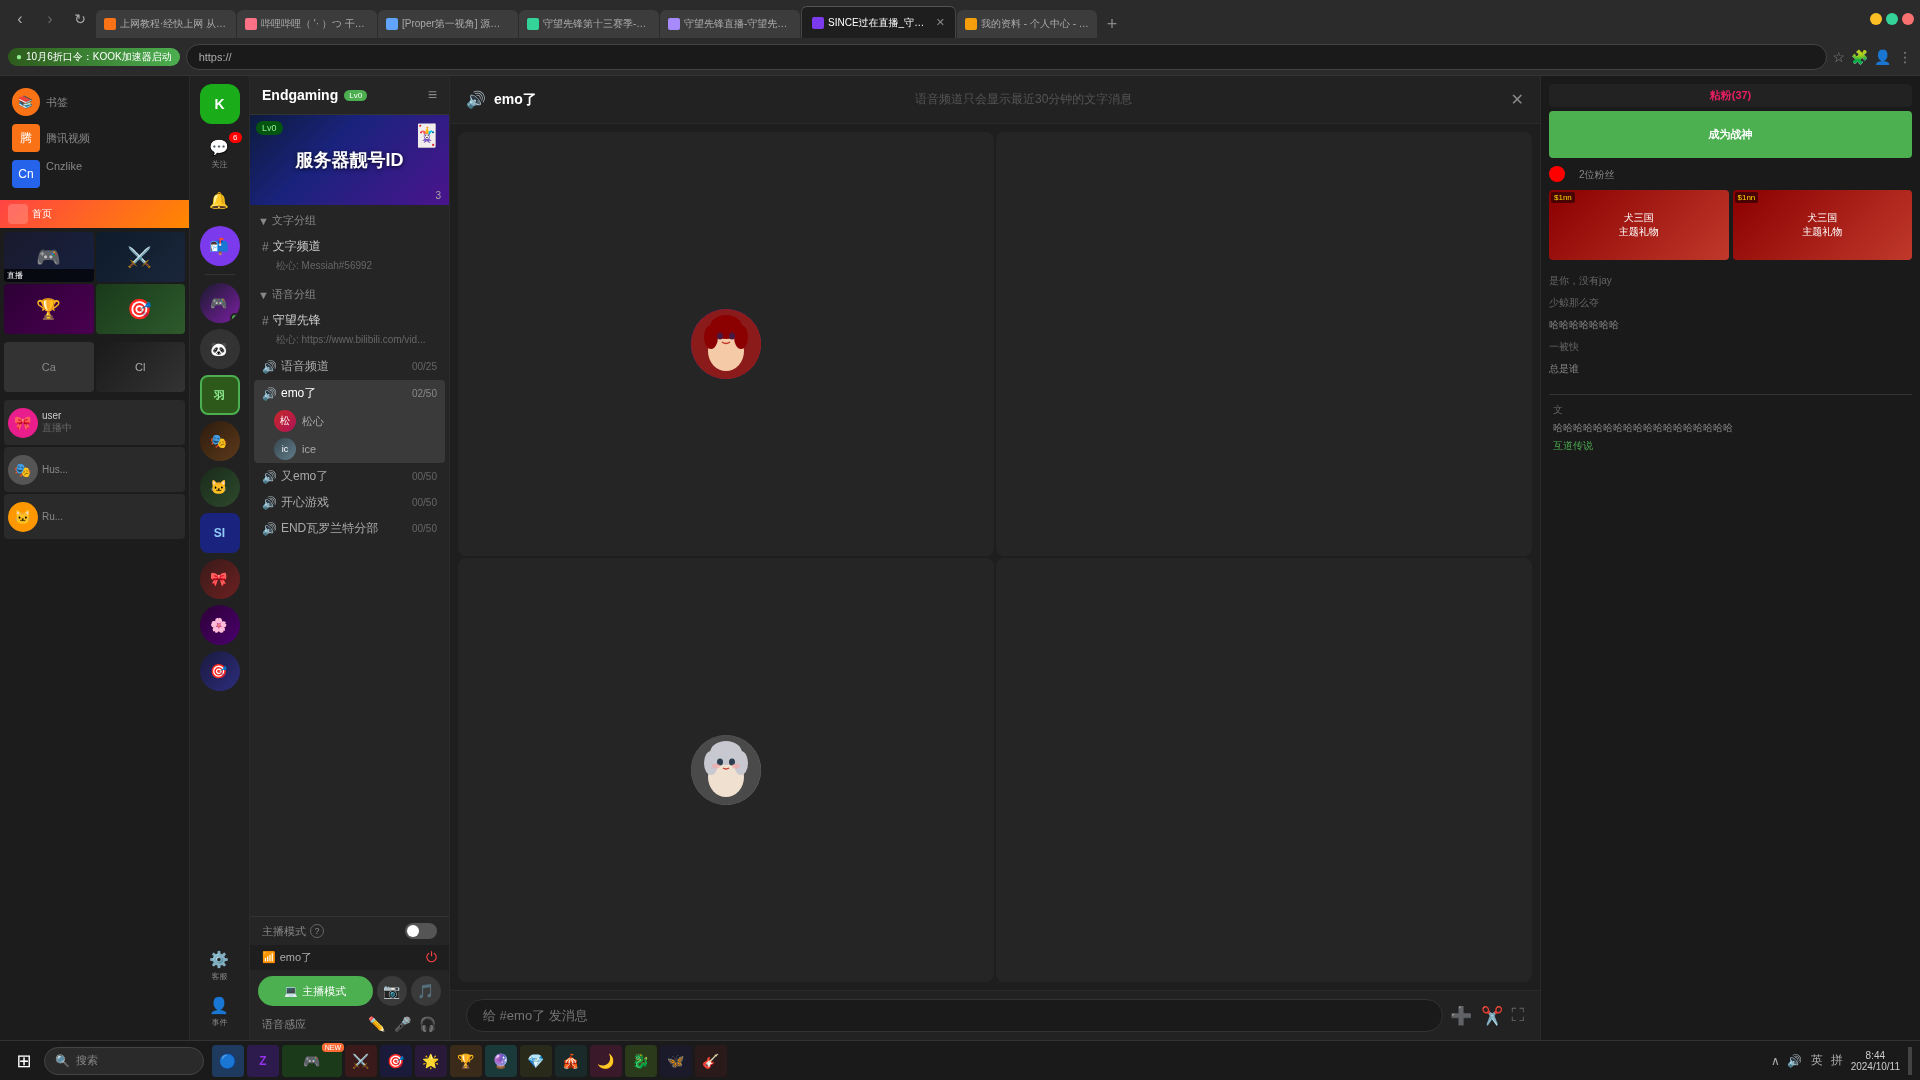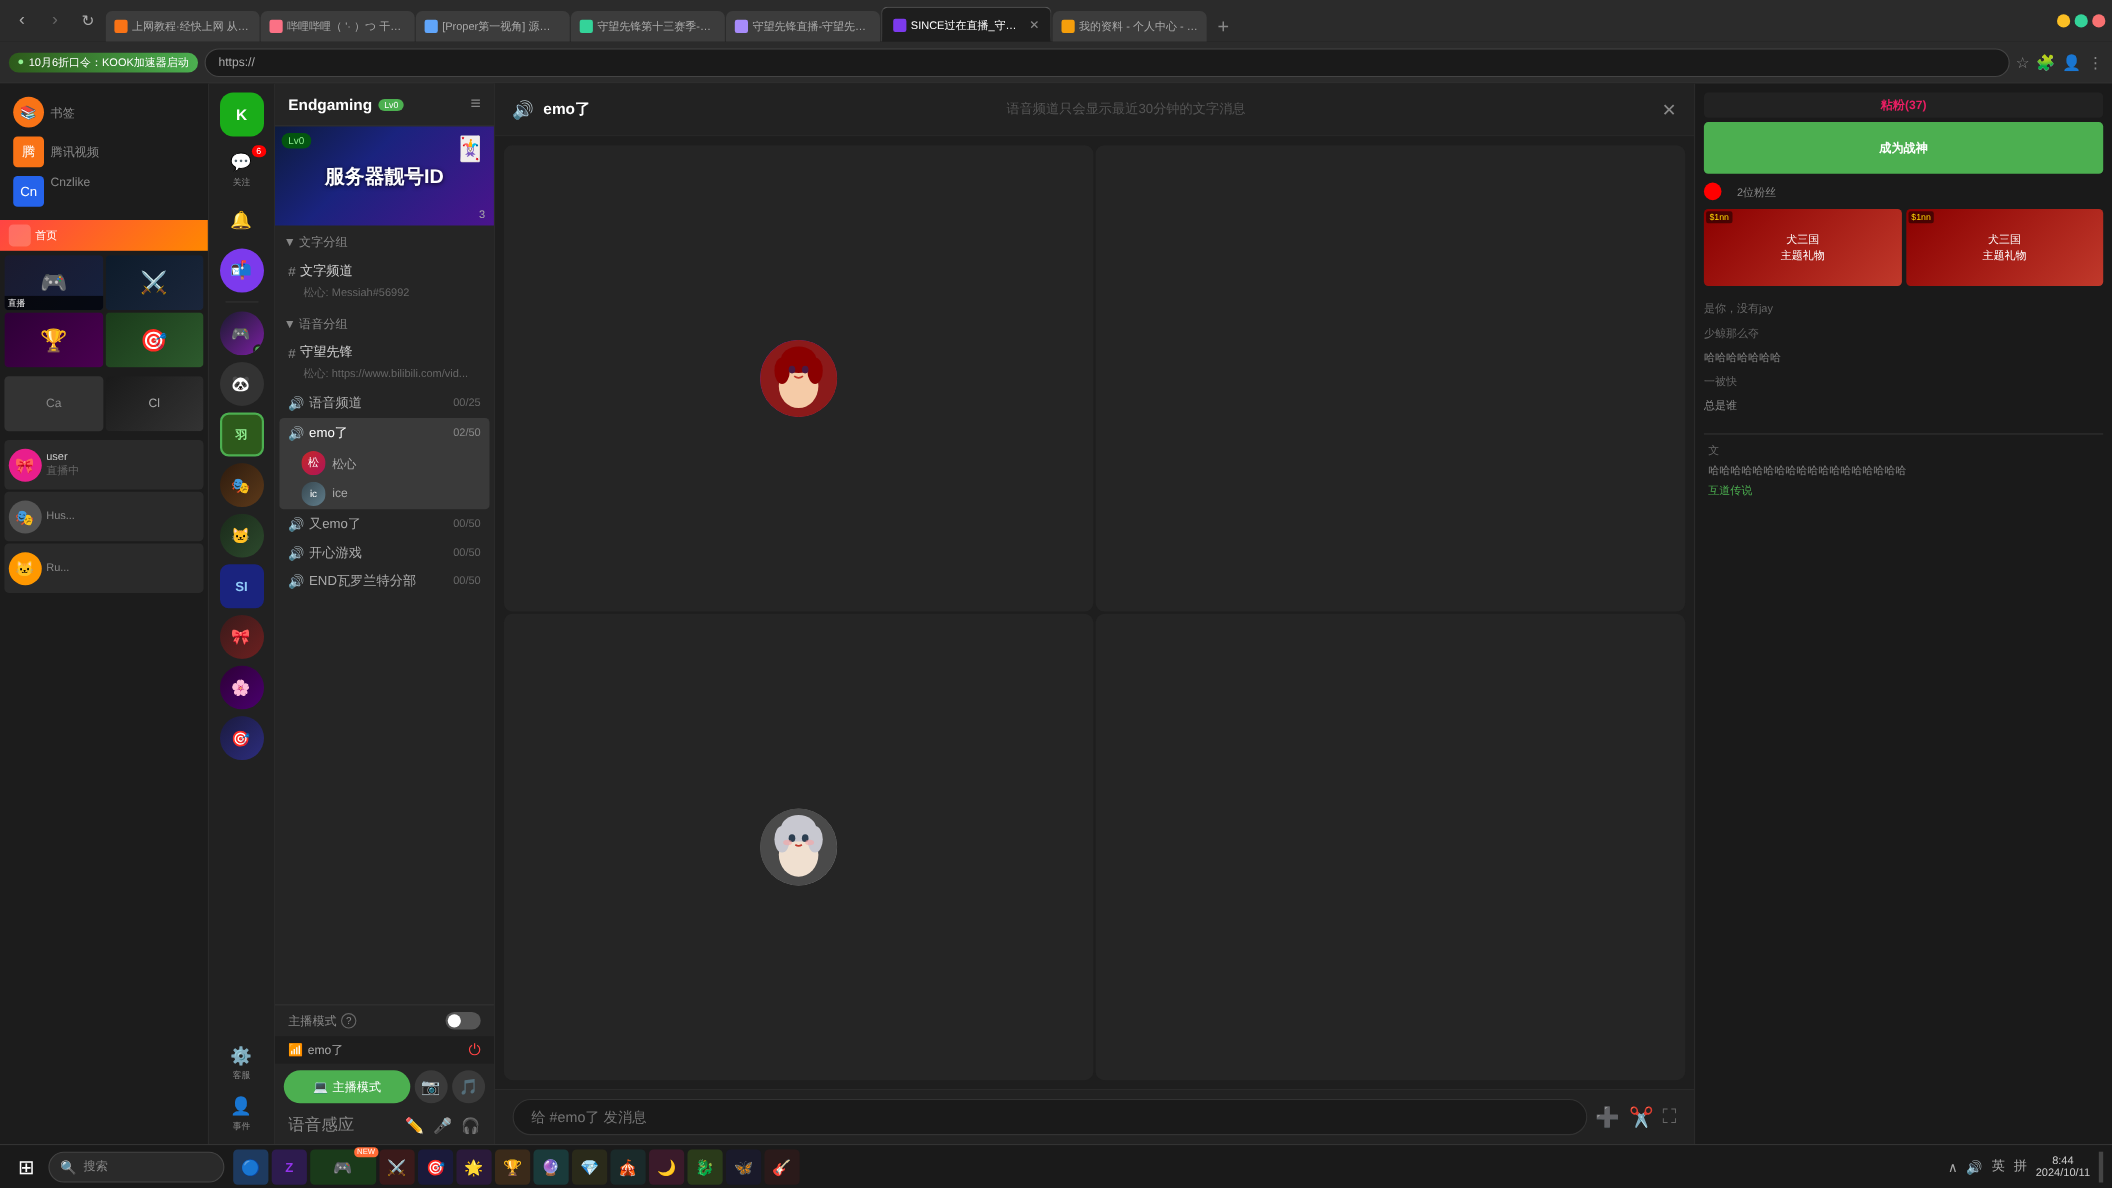--- a/index.html
+++ b/index.html
@@ -314,21 +314,21 @@
     <div style="padding:6px 8px;display:flex;gap:4px;align-items:center;">
       <div style="flex:1;height:30px;background:#4caf50;border-radius:15px;display:flex;align-items:center;justify-content:center;gap:4px;cursor:pointer;font-size:11px;color:#fff;padding:0 8px;">
         <span>💻</span>
         <span>主播模式</span>
       </div>
       <div style="width:30px;height:30px;background:#3a3a3a;border-radius:50%;display:flex;align-items:center;justify-content:center;cursor:pointer;font-size:14px;color:#aaa;">📷</div>
       <div style="width:30px;height:30px;background:#3a3a3a;border-radius:50%;display:flex;align-items:center;justify-content:center;cursor:pointer;font-size:14px;color:#aaa;">🎵</div>
     </div>
 
     <div style="padding:4px 12px 8px;display:flex;align-items:center;justify-content:space-between;">
-      <span style="font-size:15px;color:#888;">语音感应</span>
+      <span style="font-size:11px;color:#888;">语音感应</span>
       <div style="display:flex;gap:8px;">
         <span style="color:#666;font-size:14px;cursor:pointer;">✏️</span>
         <span style="color:#666;font-size:14px;cursor:pointer;">🎤</span>
         <span style="color:#666;font-size:14px;cursor:pointer;">🎧</span>
       </div>
     </div>
   </div>
 
   <div style="flex:1;background:#1e1e1e;display:flex;flex-direction:column;min-width:0;">
 

